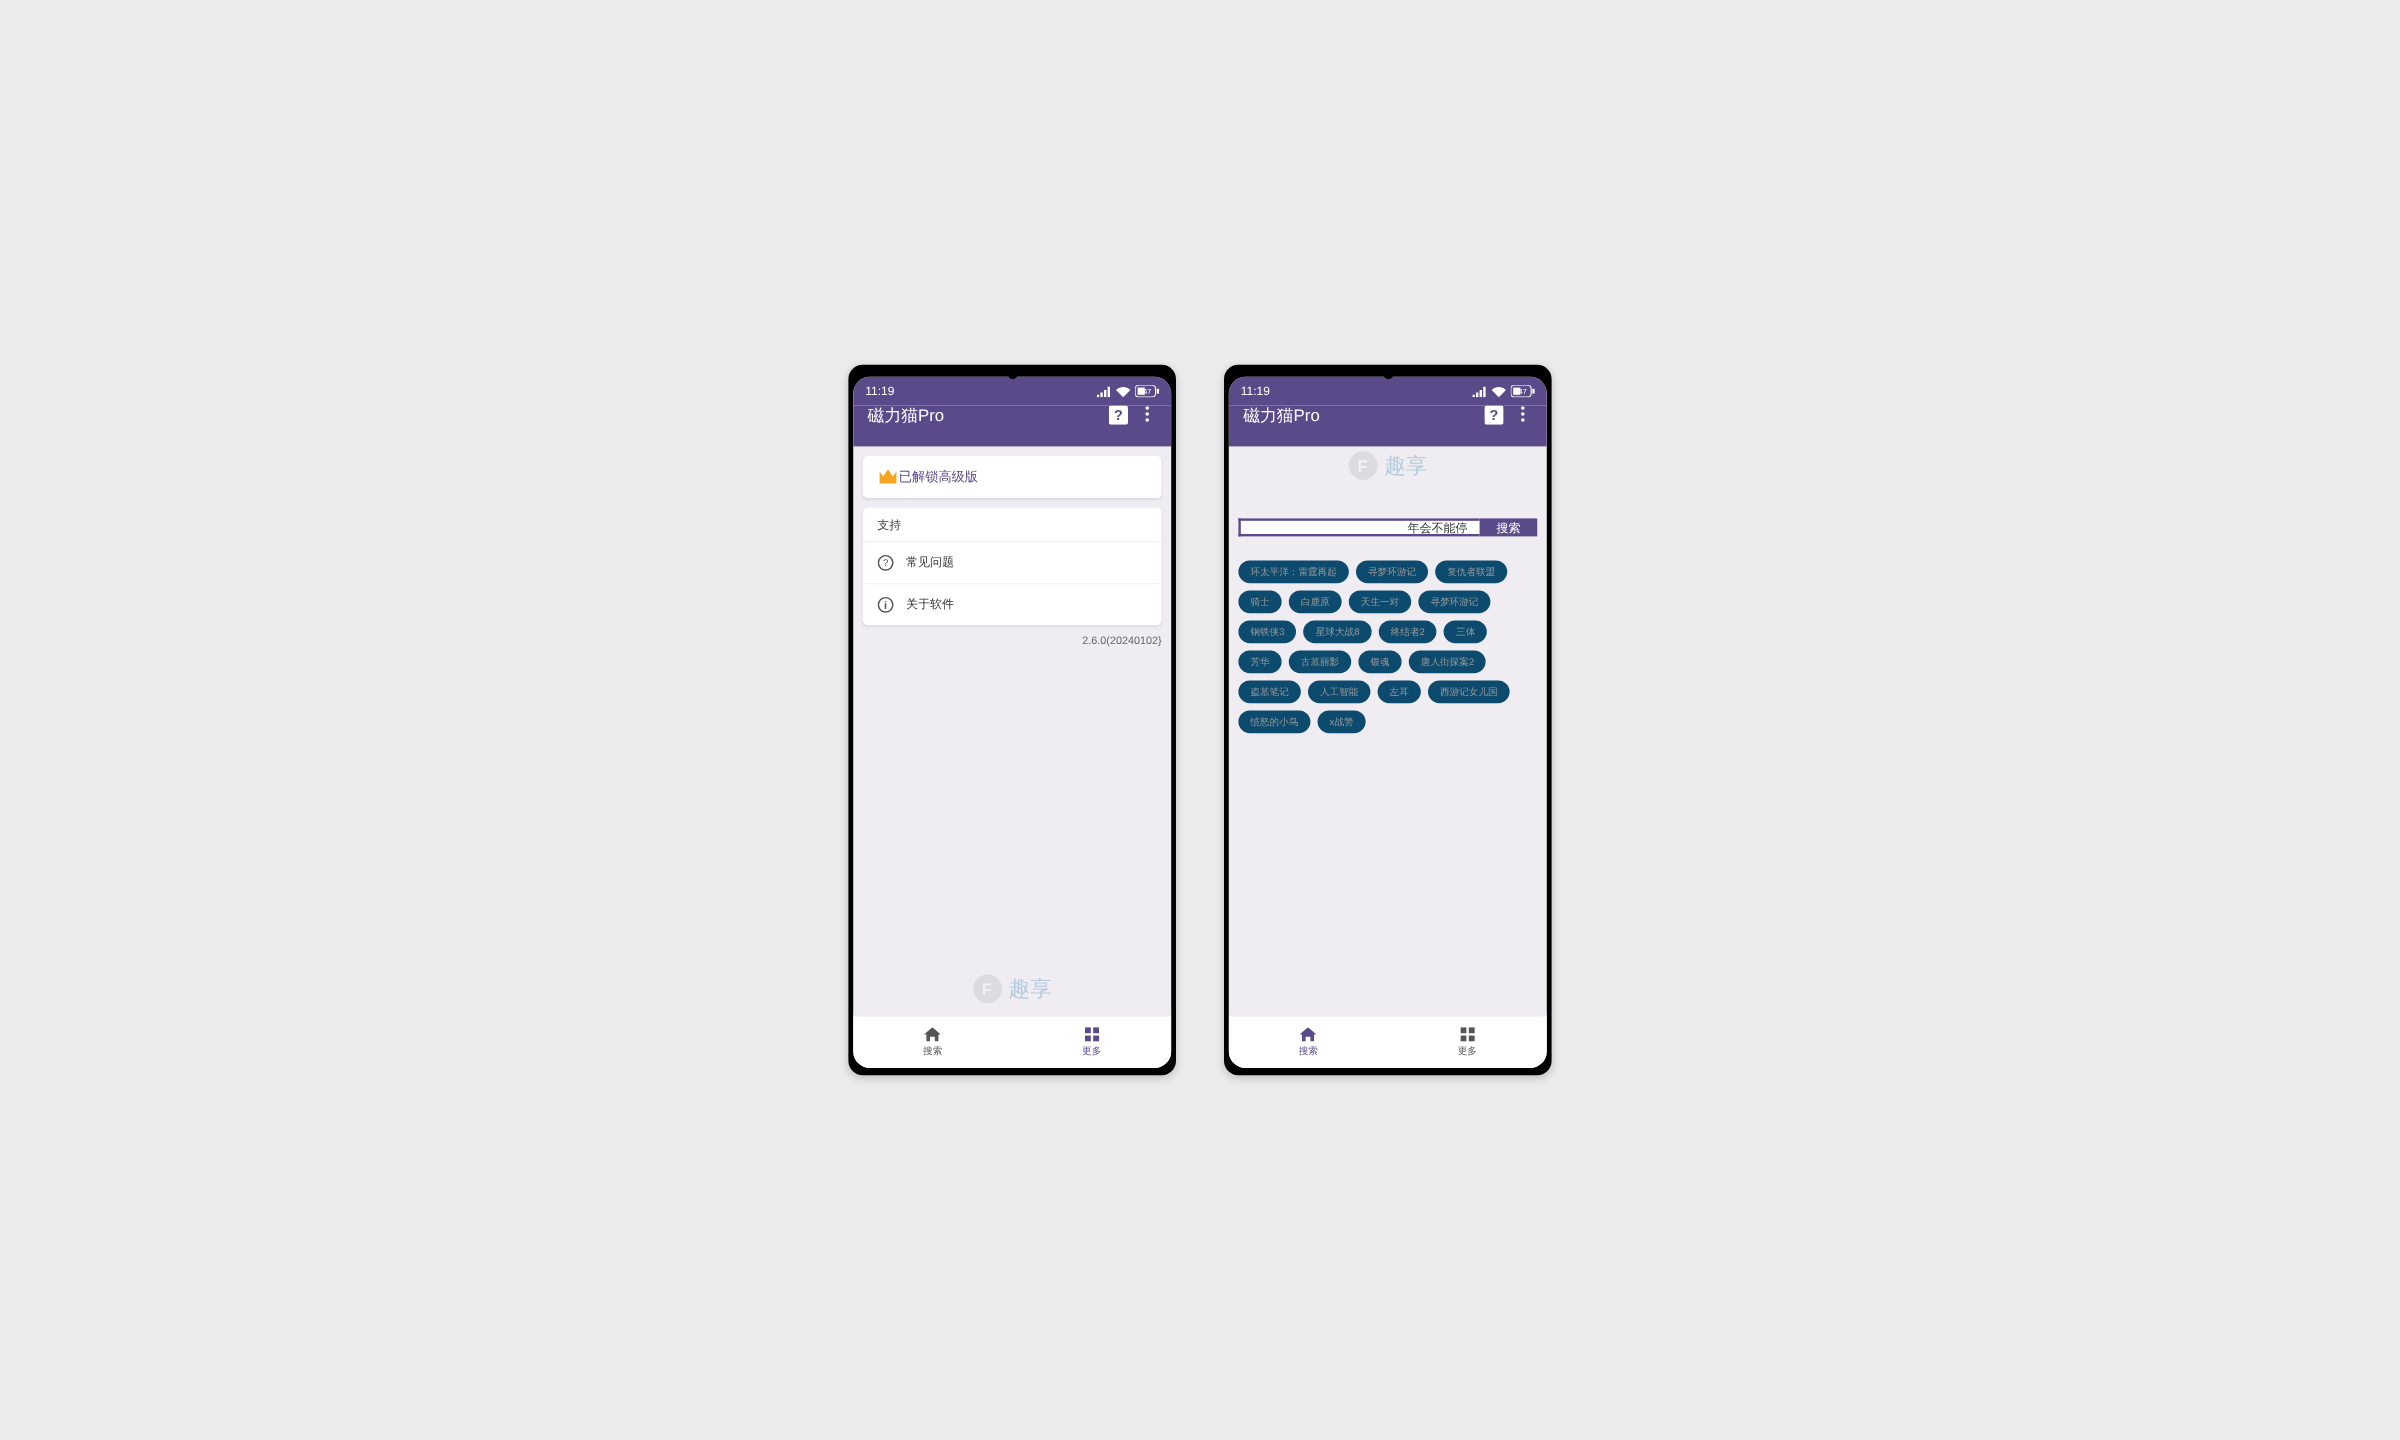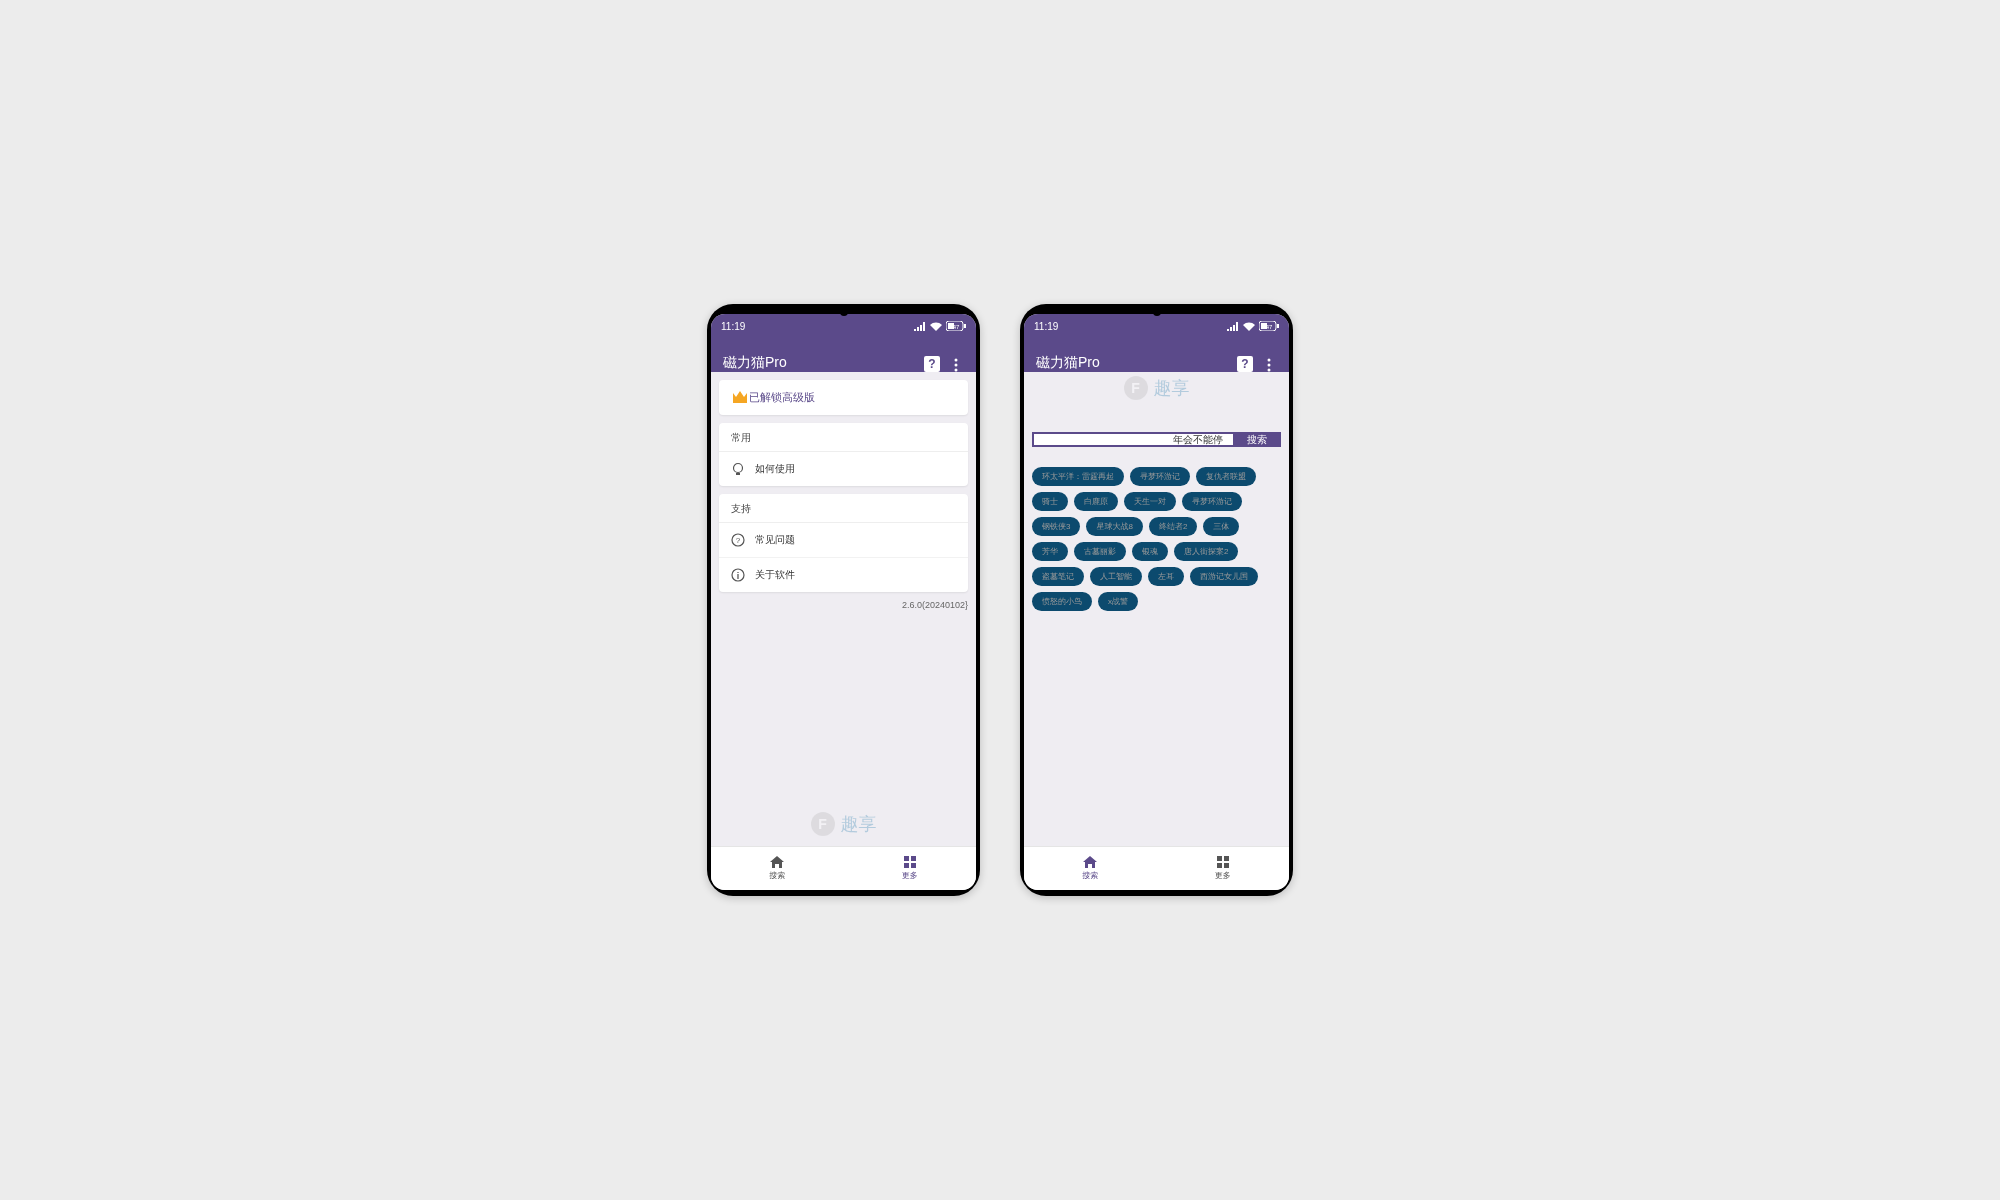--- a/index.html
+++ b/index.html
@@ -10,21 +10,21 @@
     font-family: -apple-system, "Helvetica Neue", Arial, "PingFang SC", "Microsoft YaHei", sans-serif;
     display: flex;
     align-items: center;
     justify-content: center;
     gap: 40px;
   }
   .phone {
     width: 273px;
     height: 592px;
     background: #000;
-    border-radius: 26px;
+    border-radius: 12px;
     padding: 10px 4px 6px 4px;
     position: relative;
     box-shadow: 0 2px 8px rgba(0,0,0,0.2);
   }
   .screen {
     width: 100%;
     height: 100%;
     background: #efedf2;
     border-radius: 14px;
     overflow: hidden;
@@ -55,21 +55,21 @@
     font-size: 10px;
     font-weight: 500;
   }
   .status-right { display: flex; align-items: center; gap: 4px; }
   .status-right svg { display: block; }
   
   .appbar {
     height: 34px;
     background: #5b4a8a;
     display: flex;
-    align-items: flex-end;
+    align-items: flex-start;
     padding: 0 8px 0 12px;
     color: #fff;
   }
   .appbar-title { flex: 1; font-size: 14px; font-weight: 500; }
   .appbar-icon { width: 24px; display: flex; align-items: center; justify-content: center; }
   
   .content {
     flex: 1;
     overflow: hidden;
     position: relative;
@@ -221,30 +221,20 @@
       </div>
     </div>
     <div class="content">
       <div class="content-pad">
         <div class="card">
           <div class="premium-row">
             <svg width="18" height="14" viewBox="0 0 18 14">
                 <path fill="#f5a623" d="M2 2l3 4 4-6 4 6 3-4v10H2z"></path>
               </svg>
             <span class="premium-text">已解锁高级版</span>
-          </div>
-        </div>
-        <div class="card">
-          <div class="section-header">常用</div>
-          <div class="list-row">
-            <svg width="14" height="14" viewBox="0 0 14 14">
-                <circle cx="7" cy="6" r="4.5" fill="none" stroke="#555" stroke-width="1.2"></circle>
-                <rect x="5" y="11" width="4" height="2" fill="#555"></rect>
-              </svg>
-            <span>如何使用</span>
           </div>
         </div>
         <div class="card">
           <div class="section-header">支持</div>
           <div class="list-row">
             <svg width="14" height="14" viewBox="0 0 14 14">
                 <circle cx="7" cy="7" r="6" fill="none" stroke="#555" stroke-width="1.2"></circle>
                 <text x="7" y="10" font-size="8" fill="#555" text-anchor="middle">?</text>
               </svg>
             <span>常见问题</span>

